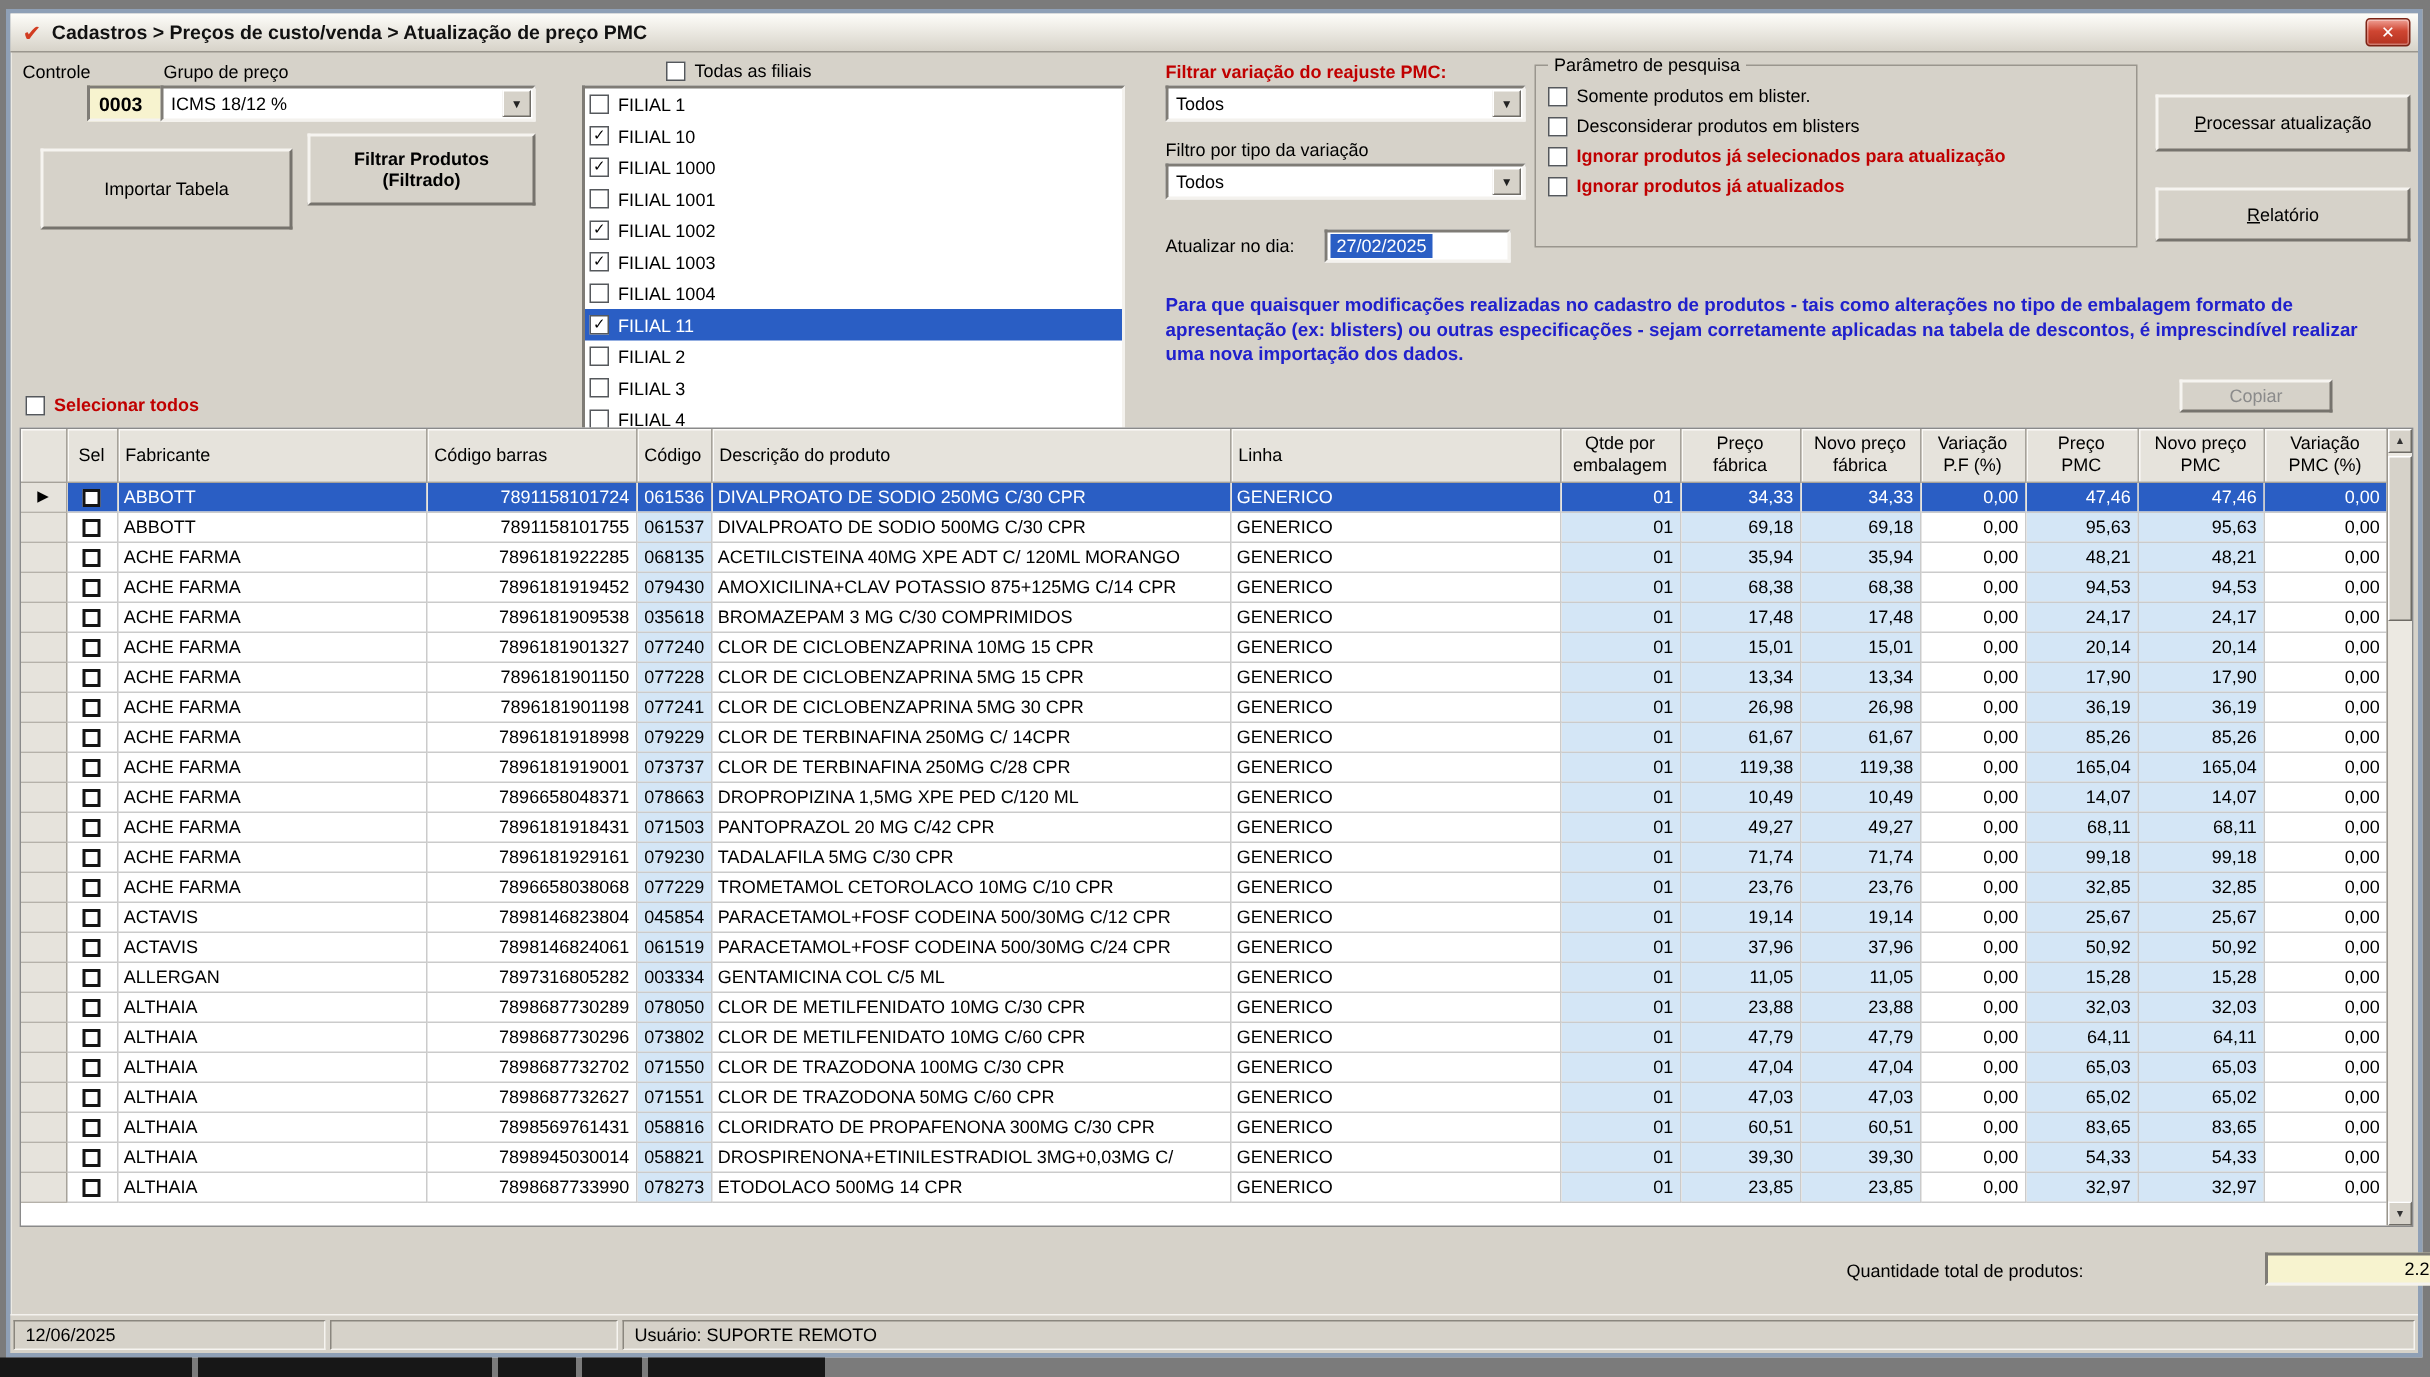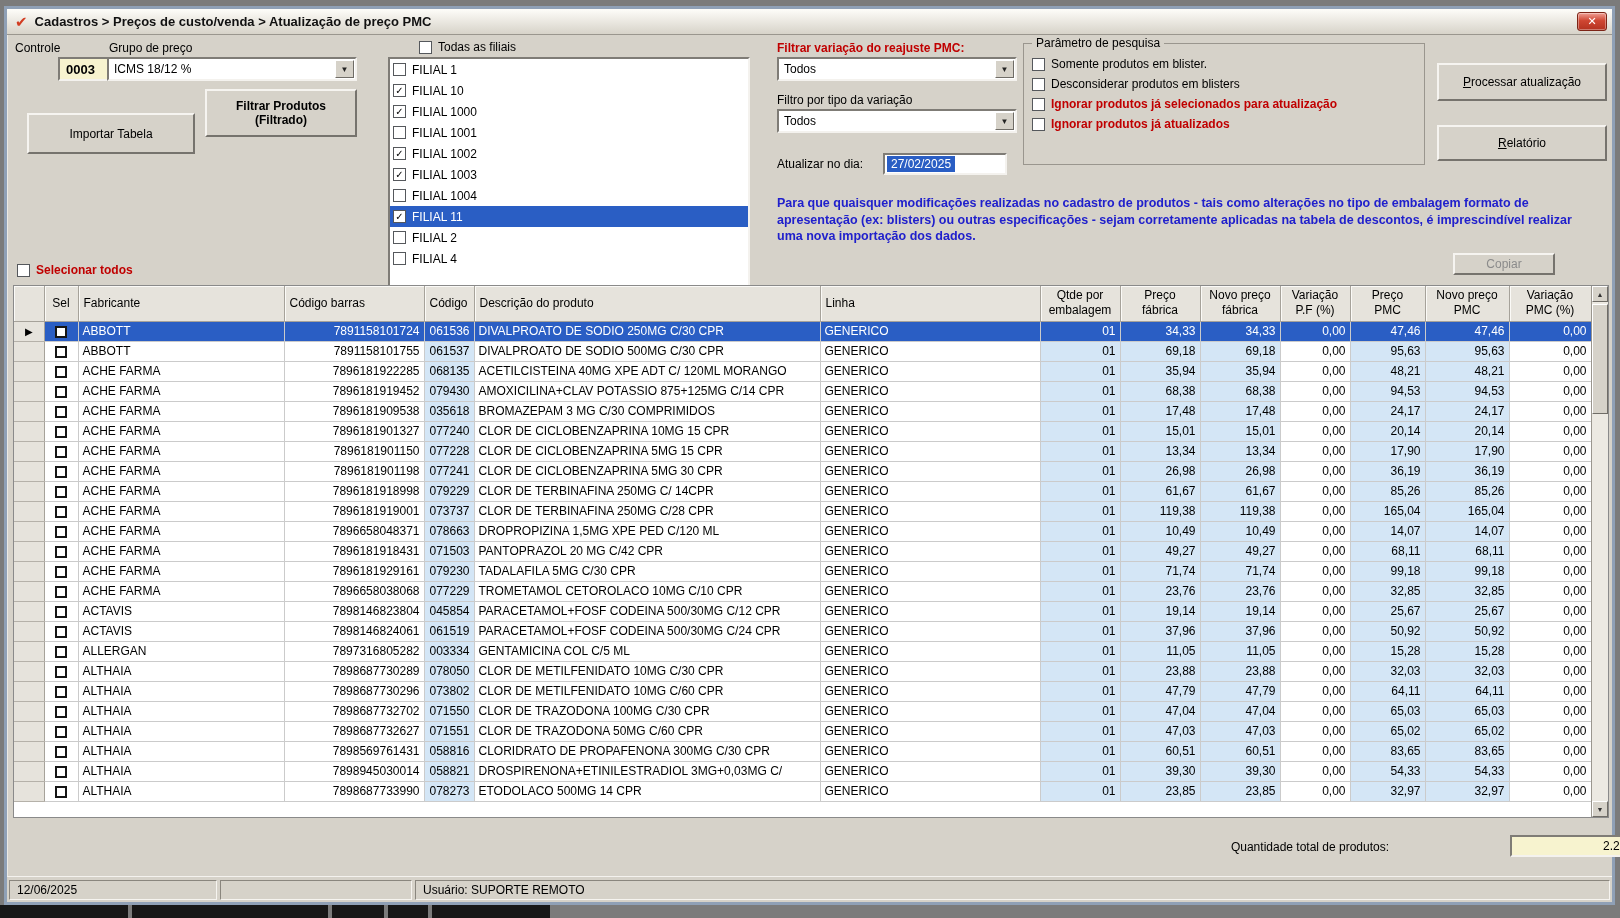--- a/index.html
+++ b/index.html
@@ -111,29 +111,29 @@
 
     <span class="lbl" style="left:8px; top:6px;">Controle</span>
     <div class="sunken yellowfld" style="position:absolute; left:10px; top:22px; width:82px; height:24px; display:flex; align-items:center; padding-left:6px; font-weight:bold; font-size:13px;">0003</div>
 
     <span class="lbl" style="left:102px; top:6px;">Grupo de preço</span>
     <div class="combo" style="left:100px; top:22px; width:250px;">
       <span>ICMS 18/12 %</span>
       <span class="arrowbtn">▼</span>
     </div>
 
-    <div class="btn" style="left:20px; top:78px; width:168px; height:41px;">
+    <div class="btn" style="left:20px; top:64px; width:168px; height:54px;">
       <span class="bl">Importar Tabela</span>
     </div>
     <div class="btn bold" style="left:198px; top:54px; width:152px; height:48px;">
       <span class="bl">Filtrar Produtos
 (Filtrado)</span>
     </div>
 
-    <div class="chkrow" style="left:377px; top:5px;padding-left:35px;">
+    <div class="chkrow" style="left:402px; top:5px;padding-left:35px;">
       <span class="cb"></span>
       <span>Todas as filiais</span>
     </div>
     <div class="listbox" style="left:381px; top:22px; width:362px; height:236px;">
         <div class="litem">
           <span class="cb"></span>
           <span>FILIAL 1</span>
         </div>
         <div class="litem">
           <span class="cb">✓</span>
@@ -159,20 +159,24 @@
           <span class="cb"></span>
           <span>FILIAL 1004</span>
         </div>
         <div class="litem sel">
           <span class="cb">✓</span>
           <span>FILIAL 11</span>
         </div>
         <div class="litem">
           <span class="cb"></span>
           <span>FILIAL 2</span>
+        </div>
+        <div class="litem">
+          <span class="cb"></span>
+          <span>FILIAL 3</span>
         </div>
         <div class="litem">
           <span class="cb"></span>
           <span>FILIAL 4</span>
         </div>
       </div>
 
     <span class="lbl redtxt" style="left:770px; top:6px;">Filtrar variação do reajuste PMC:</span>
     <div class="combo" style="left:770px; top:22px; width:240px;">
       <span>Todos</span>

